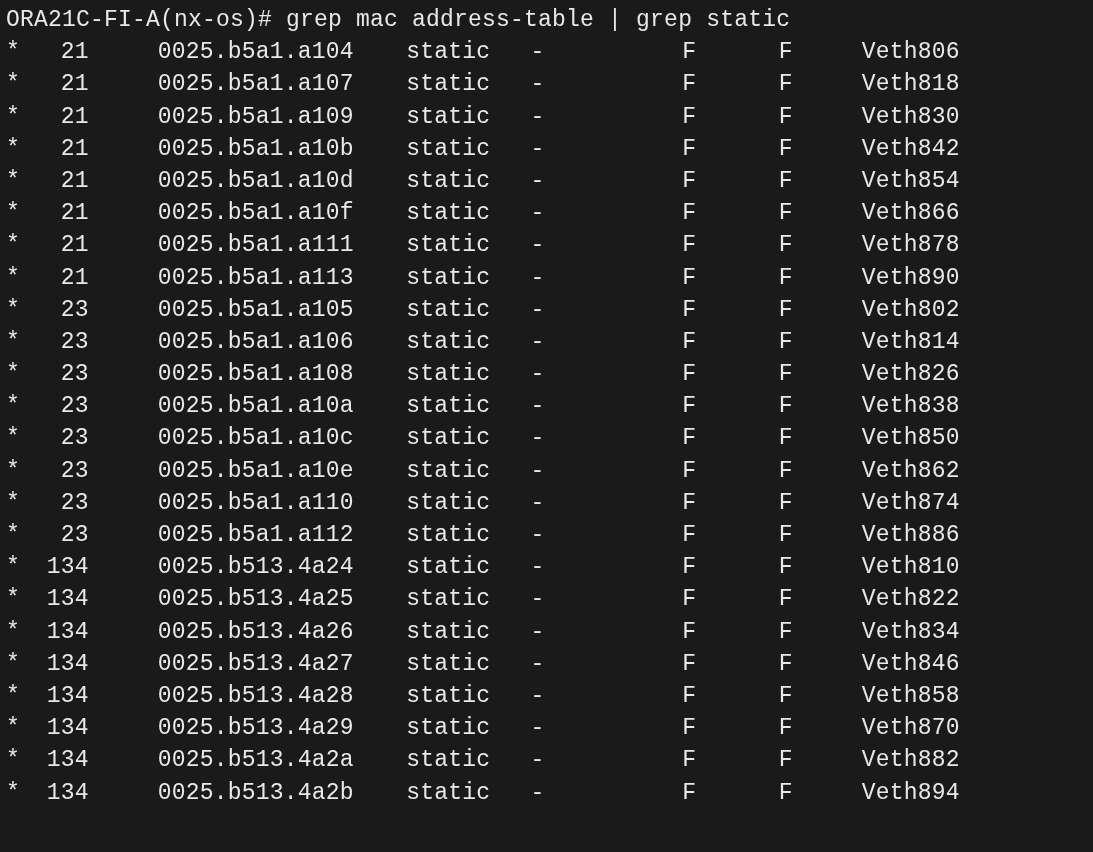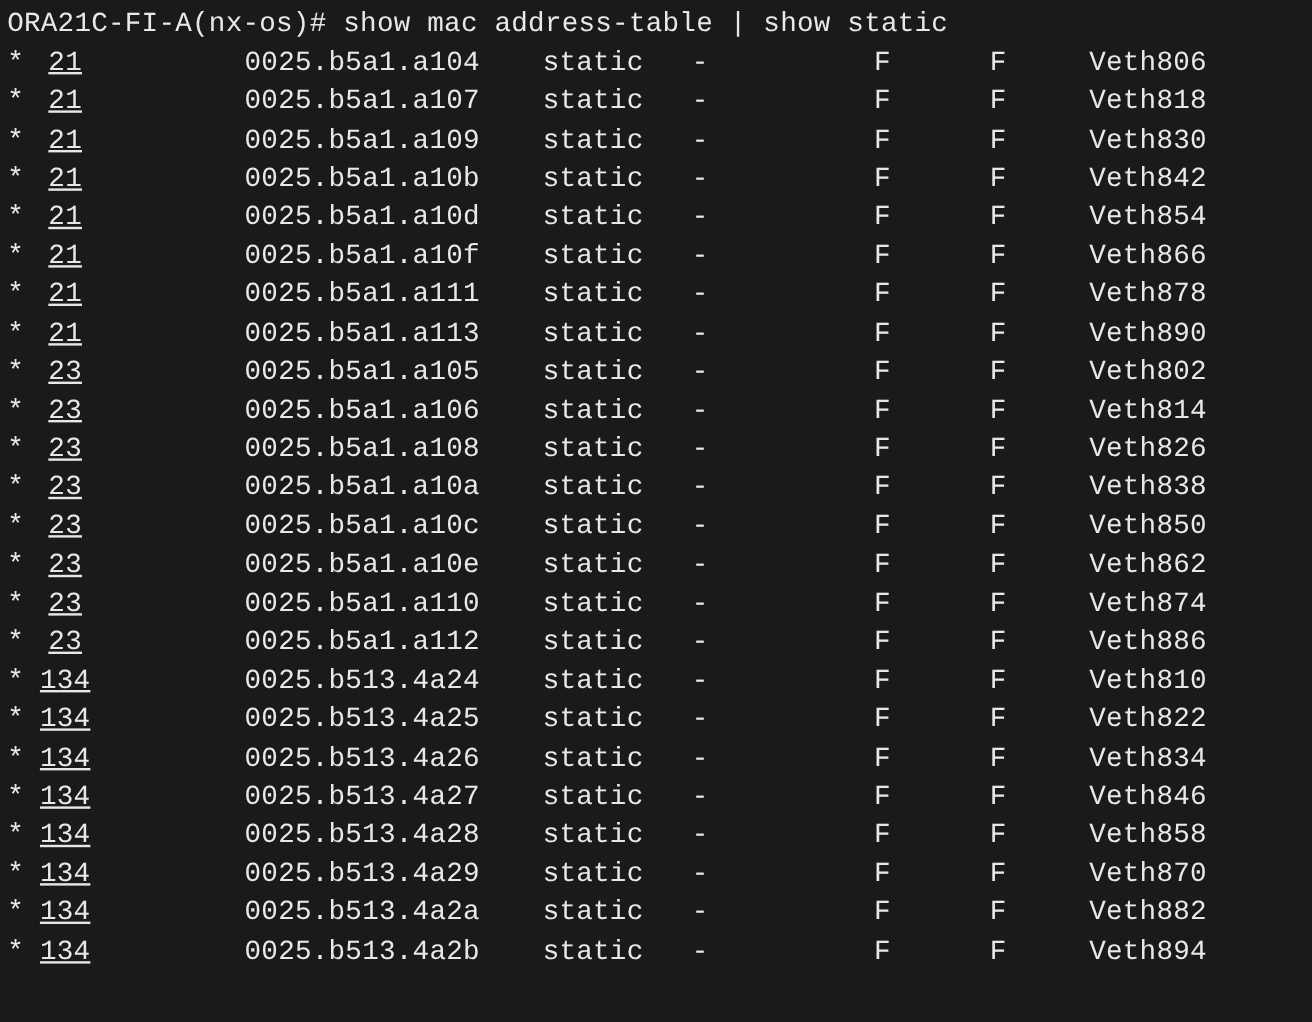--- a/index.html
+++ b/index.html
@@ -19,39 +19,39 @@
       overflow: hidden;
       letter-spacing: 0.2px;
     }
     .prompt-line {
       white-space: pre;
     }
     .table-row {
       white-space: pre;
     }
     .col-flag   { display:inline-block; width: 1ch; text-align:left; }
-    .col-vlan   { display:inline-block; width: 5ch; text-align:center; padding-right:0;text-decoration:underline; }
+    .col-vlan   { display:inline-block; width: 5ch; text-align:right; padding-right:0; }
     .col-gap1   { display:inline-block; width: 5ch; }
-    .col-mac    { display:inline-block; width:14ch; text-align:left;margin-left:46px; }
+    .col-mac    { display:inline-block; width:14ch; text-align:left; }
     .col-gap2   { display:inline-block; width: 4ch; }
     .col-type   { display:inline-block; width: 6ch; text-align:left;font-family:Liberation Mono, monospace; }
     .col-gap3   { display:inline-block; width: 3ch; }
     .col-age    { display:inline-block; width: 1ch; text-align:left; }
     .col-gap4   { display:inline-block; width:10ch; }
     .col-sec    { display:inline-block; width: 1ch; text-align:left; }
     .col-gap5   { display:inline-block; width: 6ch; }
     .col-ntfy   { display:inline-block; width: 1ch; text-align:left; }
     .col-gap6   { display:inline-block; width: 5ch; }
     .col-port   { display:inline-block; text-align:left; }
   </style>
 </head>
 <body>
 
 <div class="terminal">
-  <div class="prompt-line"><span>ORA21C-FI-A(nx-os)#</span> <span>show mac address-table | show static</span></div>
+  <div class="prompt-line"><span>ORA21C-FI-A(nx-os)#</span> <span>grep mac address-table | grep static</span></div>
   <div id="rows-container">
       <div class="table-row"><span class="col-flag">*</span><span class="col-vlan">21</span><span class="col-gap1"></span><span class="col-mac">0025.b5a1.a104</span><span class="col-gap2"></span><span class="col-type">static</span><span class="col-gap3"></span><span class="col-age">-</span><span class="col-gap4"></span><span class="col-sec">F</span><span class="col-gap5"></span><span class="col-ntfy">F</span><span class="col-gap6"></span><span class="col-port">Veth806</span></div>
       <div class="table-row"><span class="col-flag">*</span><span class="col-vlan">21</span><span class="col-gap1"></span><span class="col-mac">0025.b5a1.a107</span><span class="col-gap2"></span><span class="col-type">static</span><span class="col-gap3"></span><span class="col-age">-</span><span class="col-gap4"></span><span class="col-sec">F</span><span class="col-gap5"></span><span class="col-ntfy">F</span><span class="col-gap6"></span><span class="col-port">Veth818</span></div>
       <div class="table-row"><span class="col-flag">*</span><span class="col-vlan">21</span><span class="col-gap1"></span><span class="col-mac">0025.b5a1.a109</span><span class="col-gap2"></span><span class="col-type">static</span><span class="col-gap3"></span><span class="col-age">-</span><span class="col-gap4"></span><span class="col-sec">F</span><span class="col-gap5"></span><span class="col-ntfy">F</span><span class="col-gap6"></span><span class="col-port">Veth830</span></div>
       <div class="table-row"><span class="col-flag">*</span><span class="col-vlan">21</span><span class="col-gap1"></span><span class="col-mac">0025.b5a1.a10b</span><span class="col-gap2"></span><span class="col-type">static</span><span class="col-gap3"></span><span class="col-age">-</span><span class="col-gap4"></span><span class="col-sec">F</span><span class="col-gap5"></span><span class="col-ntfy">F</span><span class="col-gap6"></span><span class="col-port">Veth842</span></div>
       <div class="table-row"><span class="col-flag">*</span><span class="col-vlan">21</span><span class="col-gap1"></span><span class="col-mac">0025.b5a1.a10d</span><span class="col-gap2"></span><span class="col-type">static</span><span class="col-gap3"></span><span class="col-age">-</span><span class="col-gap4"></span><span class="col-sec">F</span><span class="col-gap5"></span><span class="col-ntfy">F</span><span class="col-gap6"></span><span class="col-port">Veth854</span></div>
       <div class="table-row"><span class="col-flag">*</span><span class="col-vlan">21</span><span class="col-gap1"></span><span class="col-mac">0025.b5a1.a10f</span><span class="col-gap2"></span><span class="col-type">static</span><span class="col-gap3"></span><span class="col-age">-</span><span class="col-gap4"></span><span class="col-sec">F</span><span class="col-gap5"></span><span class="col-ntfy">F</span><span class="col-gap6"></span><span class="col-port">Veth866</span></div>
       <div class="table-row"><span class="col-flag">*</span><span class="col-vlan">21</span><span class="col-gap1"></span><span class="col-mac">0025.b5a1.a111</span><span class="col-gap2"></span><span class="col-type">static</span><span class="col-gap3"></span><span class="col-age">-</span><span class="col-gap4"></span><span class="col-sec">F</span><span class="col-gap5"></span><span class="col-ntfy">F</span><span class="col-gap6"></span><span class="col-port">Veth878</span></div>
       <div class="table-row"><span class="col-flag">*</span><span class="col-vlan">21</span><span class="col-gap1"></span><span class="col-mac">0025.b5a1.a113</span><span class="col-gap2"></span><span class="col-type">static</span><span class="col-gap3"></span><span class="col-age">-</span><span class="col-gap4"></span><span class="col-sec">F</span><span class="col-gap5"></span><span class="col-ntfy">F</span><span class="col-gap6"></span><span class="col-port">Veth890</span></div>
       <div class="table-row"><span class="col-flag">*</span><span class="col-vlan">23</span><span class="col-gap1"></span><span class="col-mac">0025.b5a1.a105</span><span class="col-gap2"></span><span class="col-type">static</span><span class="col-gap3"></span><span class="col-age">-</span><span class="col-gap4"></span><span class="col-sec">F</span><span class="col-gap5"></span><span class="col-ntfy">F</span><span class="col-gap6"></span><span class="col-port">Veth802</span></div>

